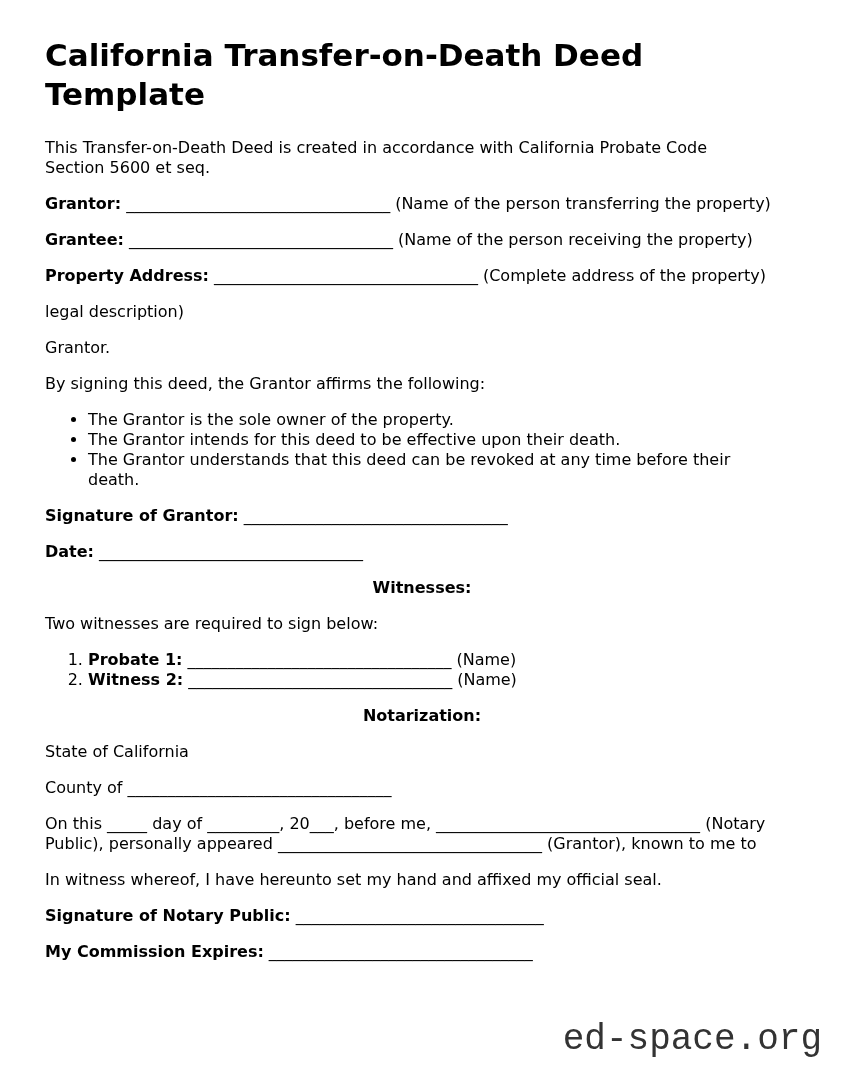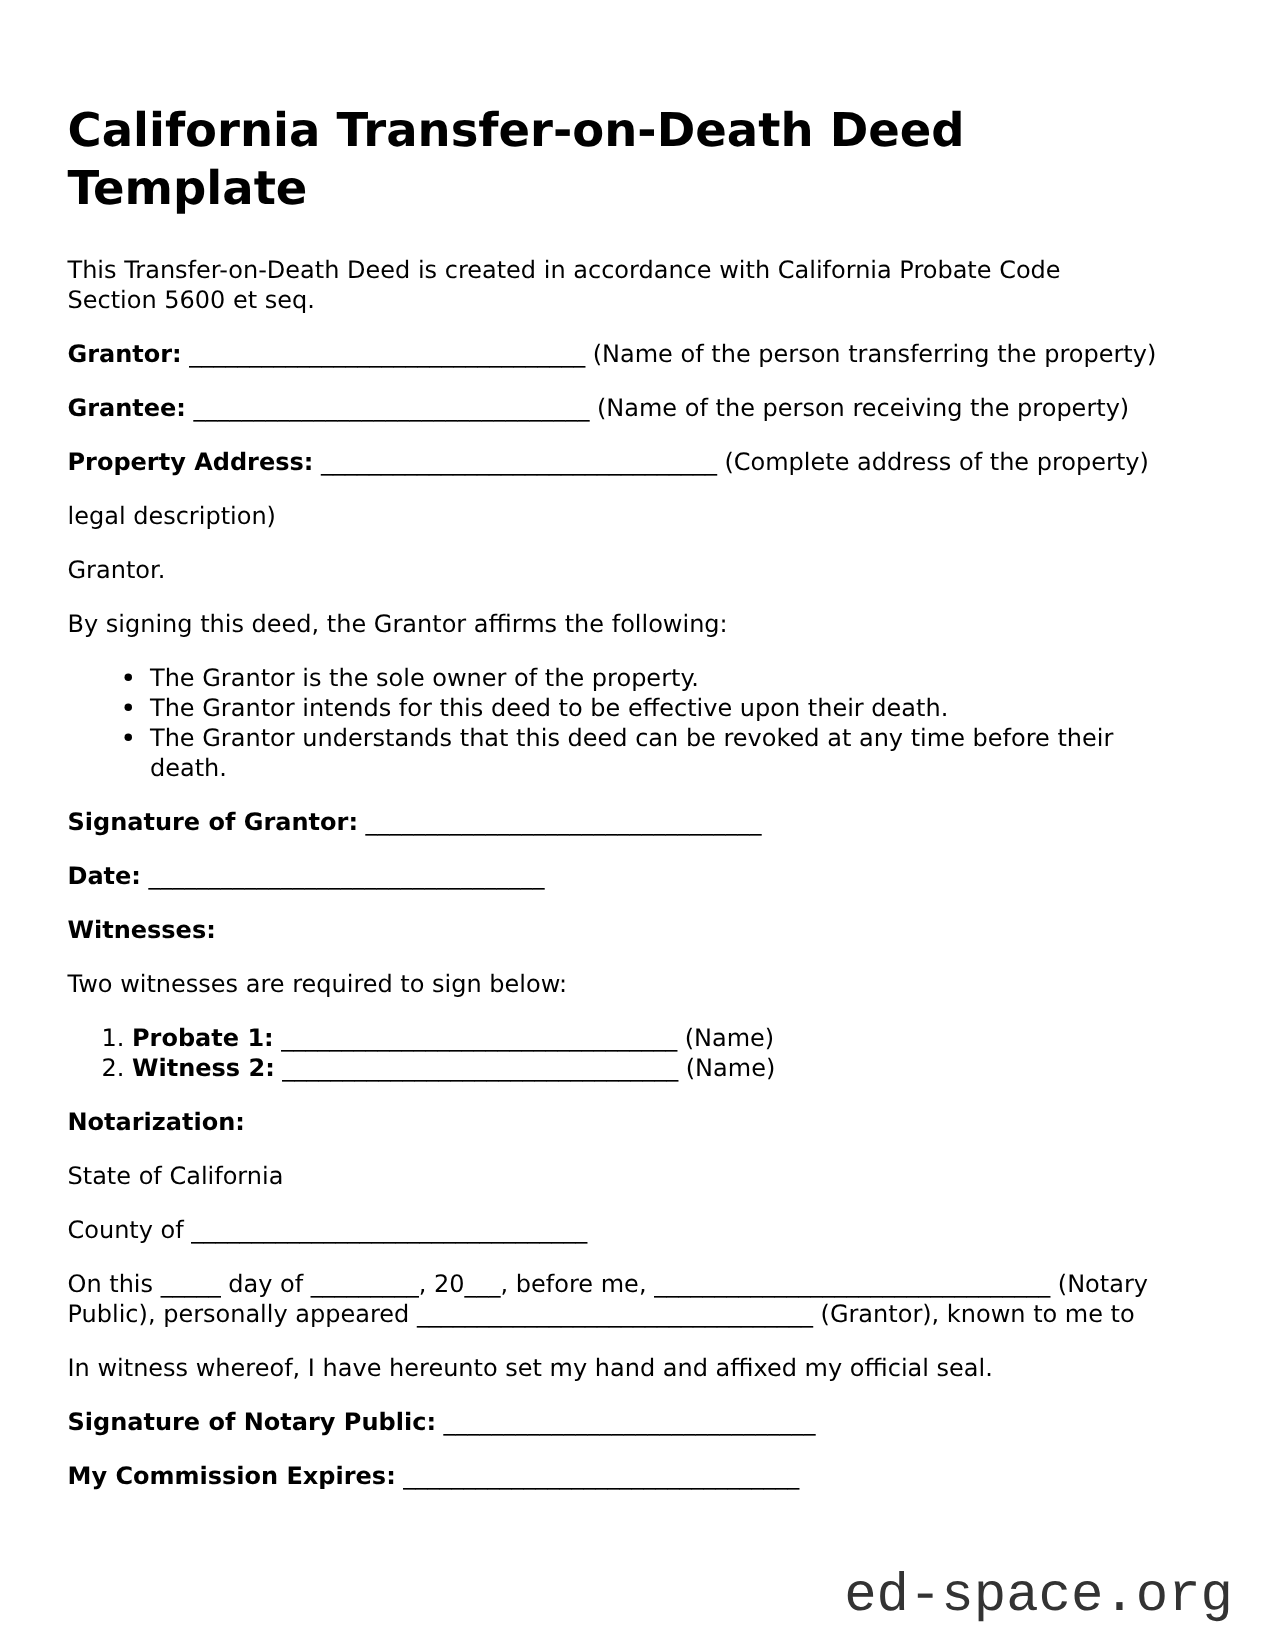--- a/index.html
+++ b/index.html
@@ -1,55 +1,55 @@
 <!DOCTYPE html>
 <html><head>
 <meta charset="utf-8">
 <style>
   html, body { margin: 0; padding: 0; background: #ffffff; }
   .page {
     position: relative;
     width: 844px;
     height: 1092px;
     box-sizing: border-box;
-    padding: 68px 45px 0 45px;
+    padding: 36px 45px 0 45px;
     background: #ffffff;
     color: #000000;
     font-family: "DejaVu Sans", sans-serif;
     font-size: 16px;
     line-height: 20px;
     overflow: hidden;
   }
   h1.doc-title {
     margin: 0 0 24px 0;
     font-size: 31px;
     line-height: 39px;
     font-weight: bold;
   }
   p.para { margin: 16px 0; }
   .ln { display: block; }
   .ln:empty { display: none; }
-  .b { font-weight: bold; }
+  .b { font-weight: bold; text-align: center; }
   .blank { white-space: nowrap; margin: 0 5px; letter-spacing: 0; }
   ul.bullets {
     margin: 16px 0;
     padding-left: 43px;
     list-style-type: disc;
   }
-  ul.bullets li { line-height: 20px; margin-left: 12px; }
+  ul.bullets li { line-height: 20px; }
   ol.witness-list {
     margin: 16px 0;
     padding-left: 43px;
     list-style-type: decimal;
   }
   ol.witness-list li { line-height: 20px; }
   .watermark {
     position: absolute;
     right: 22px;
-    bottom: 10px;
+    bottom: 34px;
     font-family: "Liberation Mono", monospace;
     font-size: 36px;
     line-height: 1;
     color: #333333;
     letter-spacing: 0;
   }
 </style>
 </head>
 <body>
 

